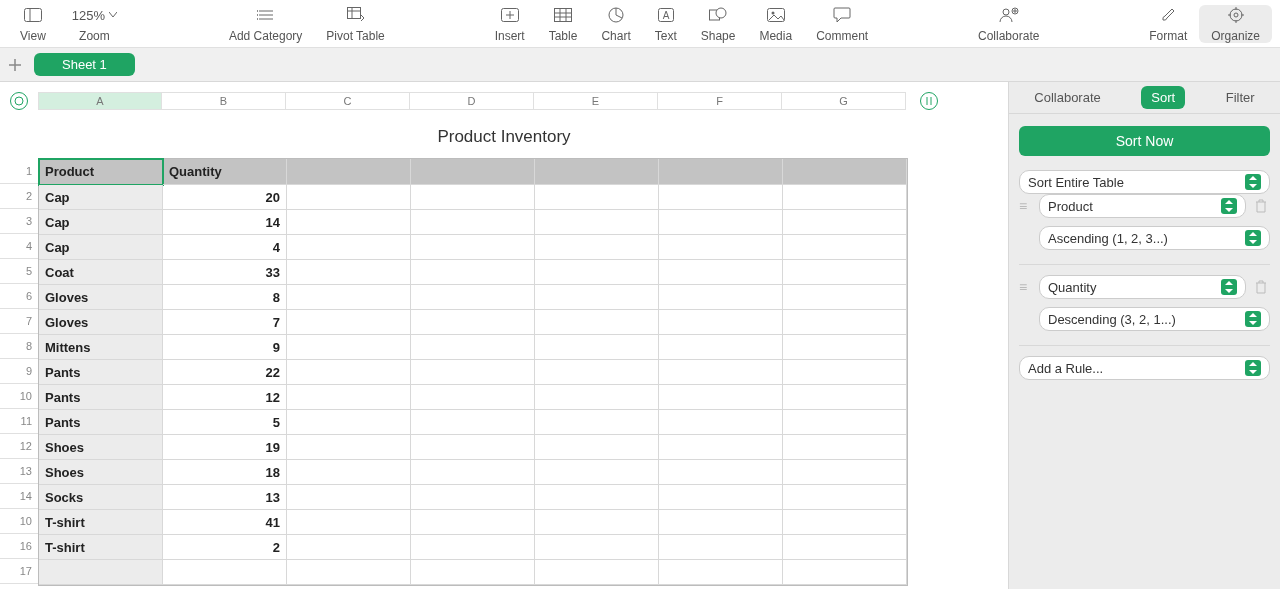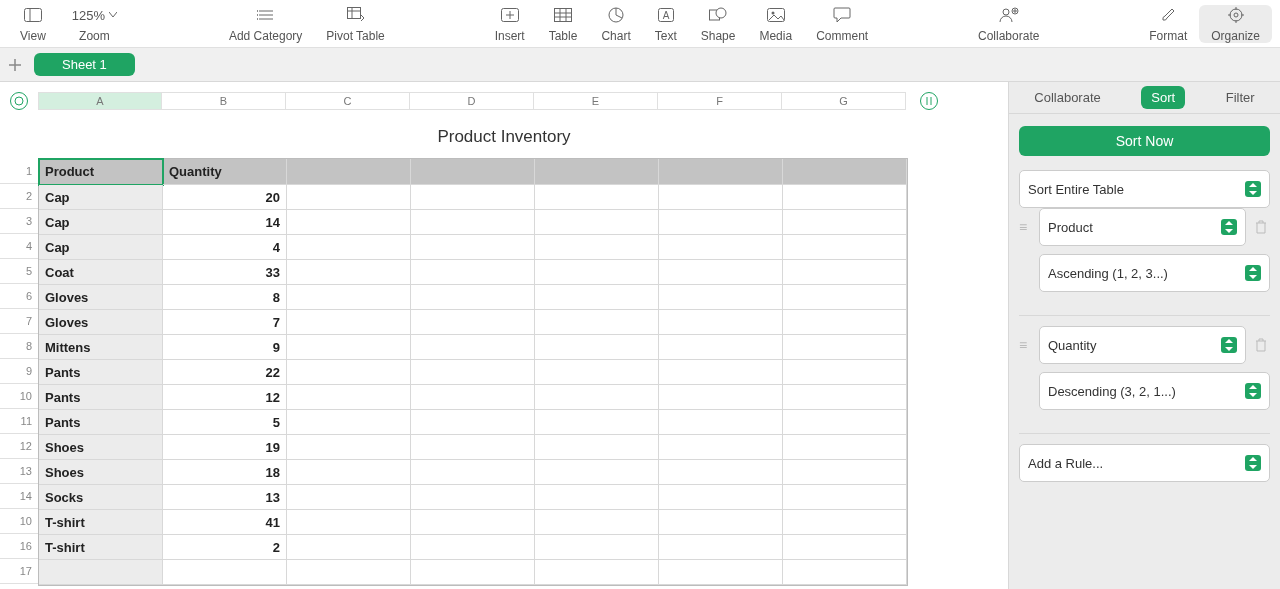--- a/index.html
+++ b/index.html
@@ -47,31 +47,31 @@
 .grid-cell.colB { justify-content:flex-end;font-weight:bold; }
 .grid-cell.colA.sel { outline:2px solid #1fa463; outline-offset:-1px; }
 .row-hdrs { position:absolute; left:0; top:76px; }
 
 
 .panel-tabs { display:flex; height:32px; align-items:center; justify-content:space-around; border-bottom:1px solid #d8d8d8; font-size:13px; color:#555; }
 .panel-tabs .ptab { padding:4px 10px; border-radius:6px; }
 .panel-tabs .ptab.active { background:#1fa463; color:#fff; font-weight:500; }
 .panel-body { padding:12px 10px; font-size:13px; color:#333; }
 .sort-now { background:#1fa463; color:#fff; border:none; width:100%; padding:7px 0; border-radius:6px; font-size:14px; font-weight:500; margin-bottom:14px; }
-.select-like { background:#fff; border:1px solid #ccc; border-radius:5px; padding:10px 8px; display:flex; align-items:center; justify-content:space-between; font-size:13px; position:relative; }
+.select-like { background:#fff; border:1px solid #ccc; border-radius:10px; padding:3px 8px; display:flex; align-items:center; justify-content:space-between; font-size:13px; position:relative; }
 .stepper { width:16px; height:16px; background:#1fa463; border-radius:3px; position:relative; }
 .stepper::before,.stepper::after { content:""; position:absolute; left:4px; width:0; height:0; border-left:4px solid transparent; border-right:4px solid transparent; }
 .stepper::before { top:2px; border-bottom:4px solid #fff; }
 .stepper::after { bottom:2px; border-top:4px solid #fff; }
 .section-label { font-size:13px; color:#666; margin:14px 0 8px; font-weight:500; }
 .rule { display:flex; align-items:center; margin-bottom:8px; }
 .drag-handle { width:14px; color:#bbb; font-size:14px; margin-right:6px; line-height:8px; }
 .rule .select-like { flex:1; }
 .trash { width:16px; height:16px; margin-left:8px; color:#bbb; }
-.rule-order { margin-left:20px; margin-bottom:23px; }
+.rule-order { margin-left:20px; margin-bottom:14px; }
 .divider { height:1px; background:#d8d8d8; margin:10px 0; }
 .add-rule { margin-top:4px; }
 .panel-scroll { overflow:auto; }
 
 svg { display:block; }
 </style>
 </head>
 <body>
 
 <div class="toolbar">

